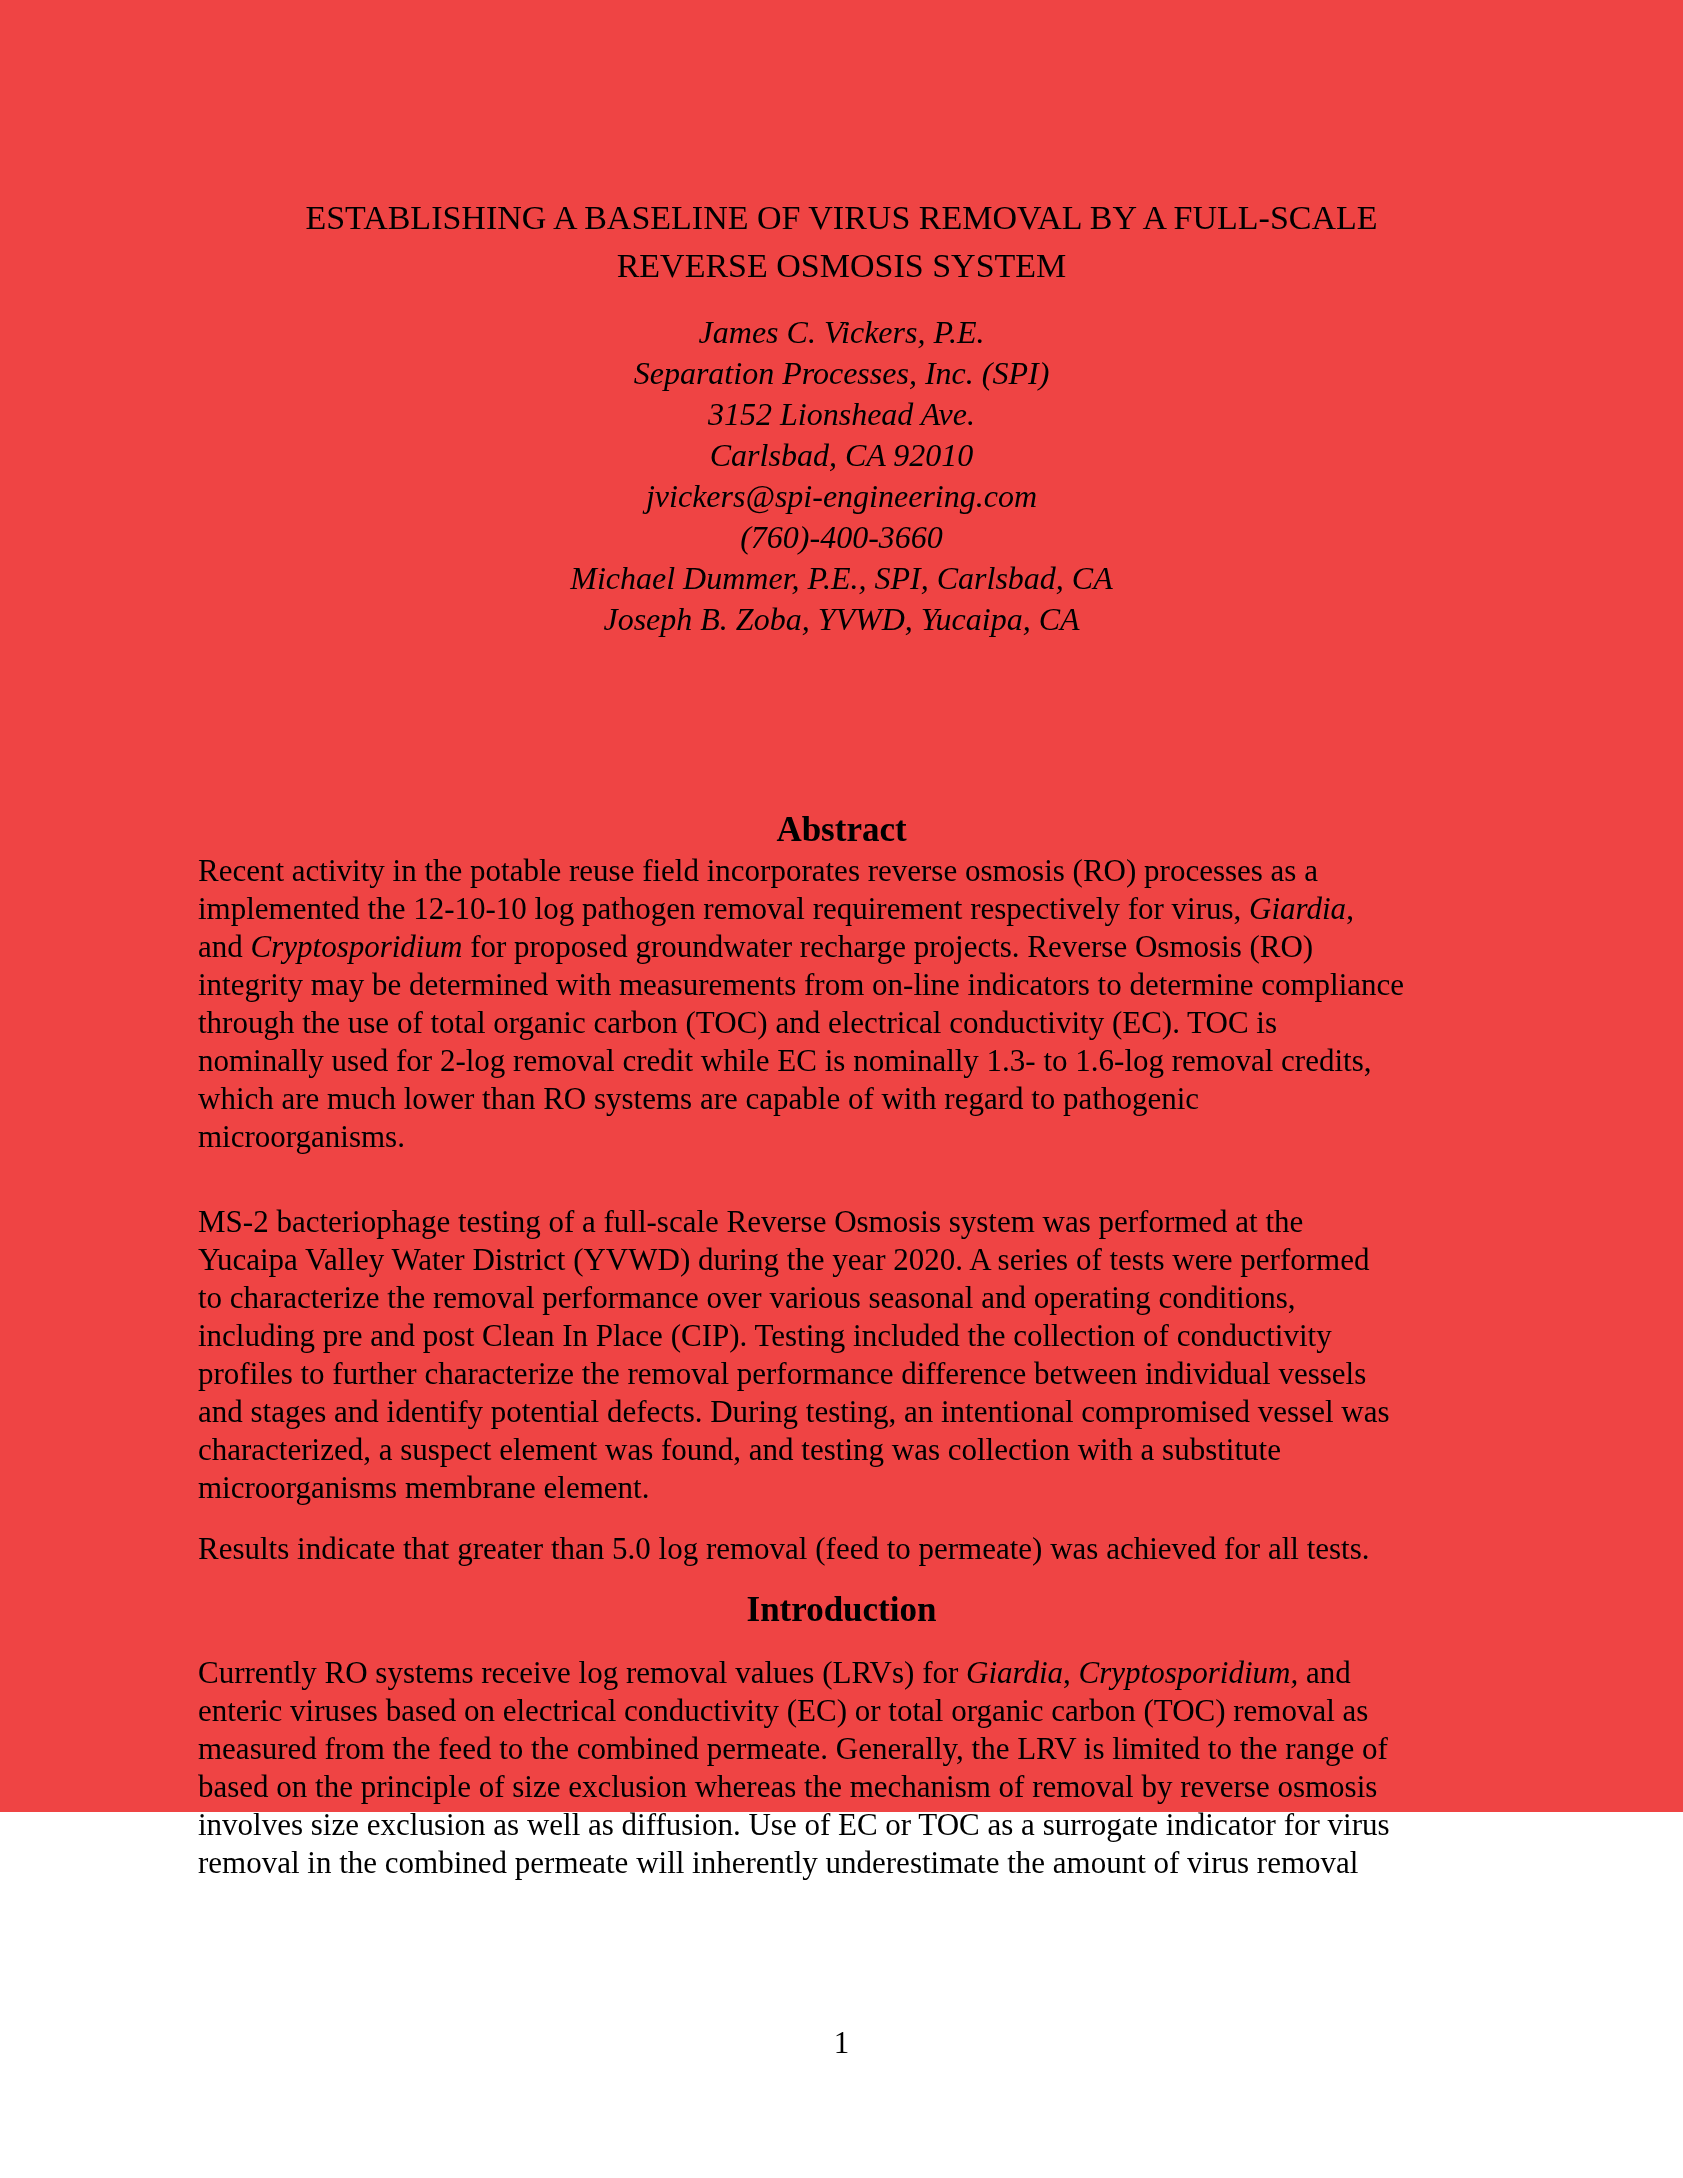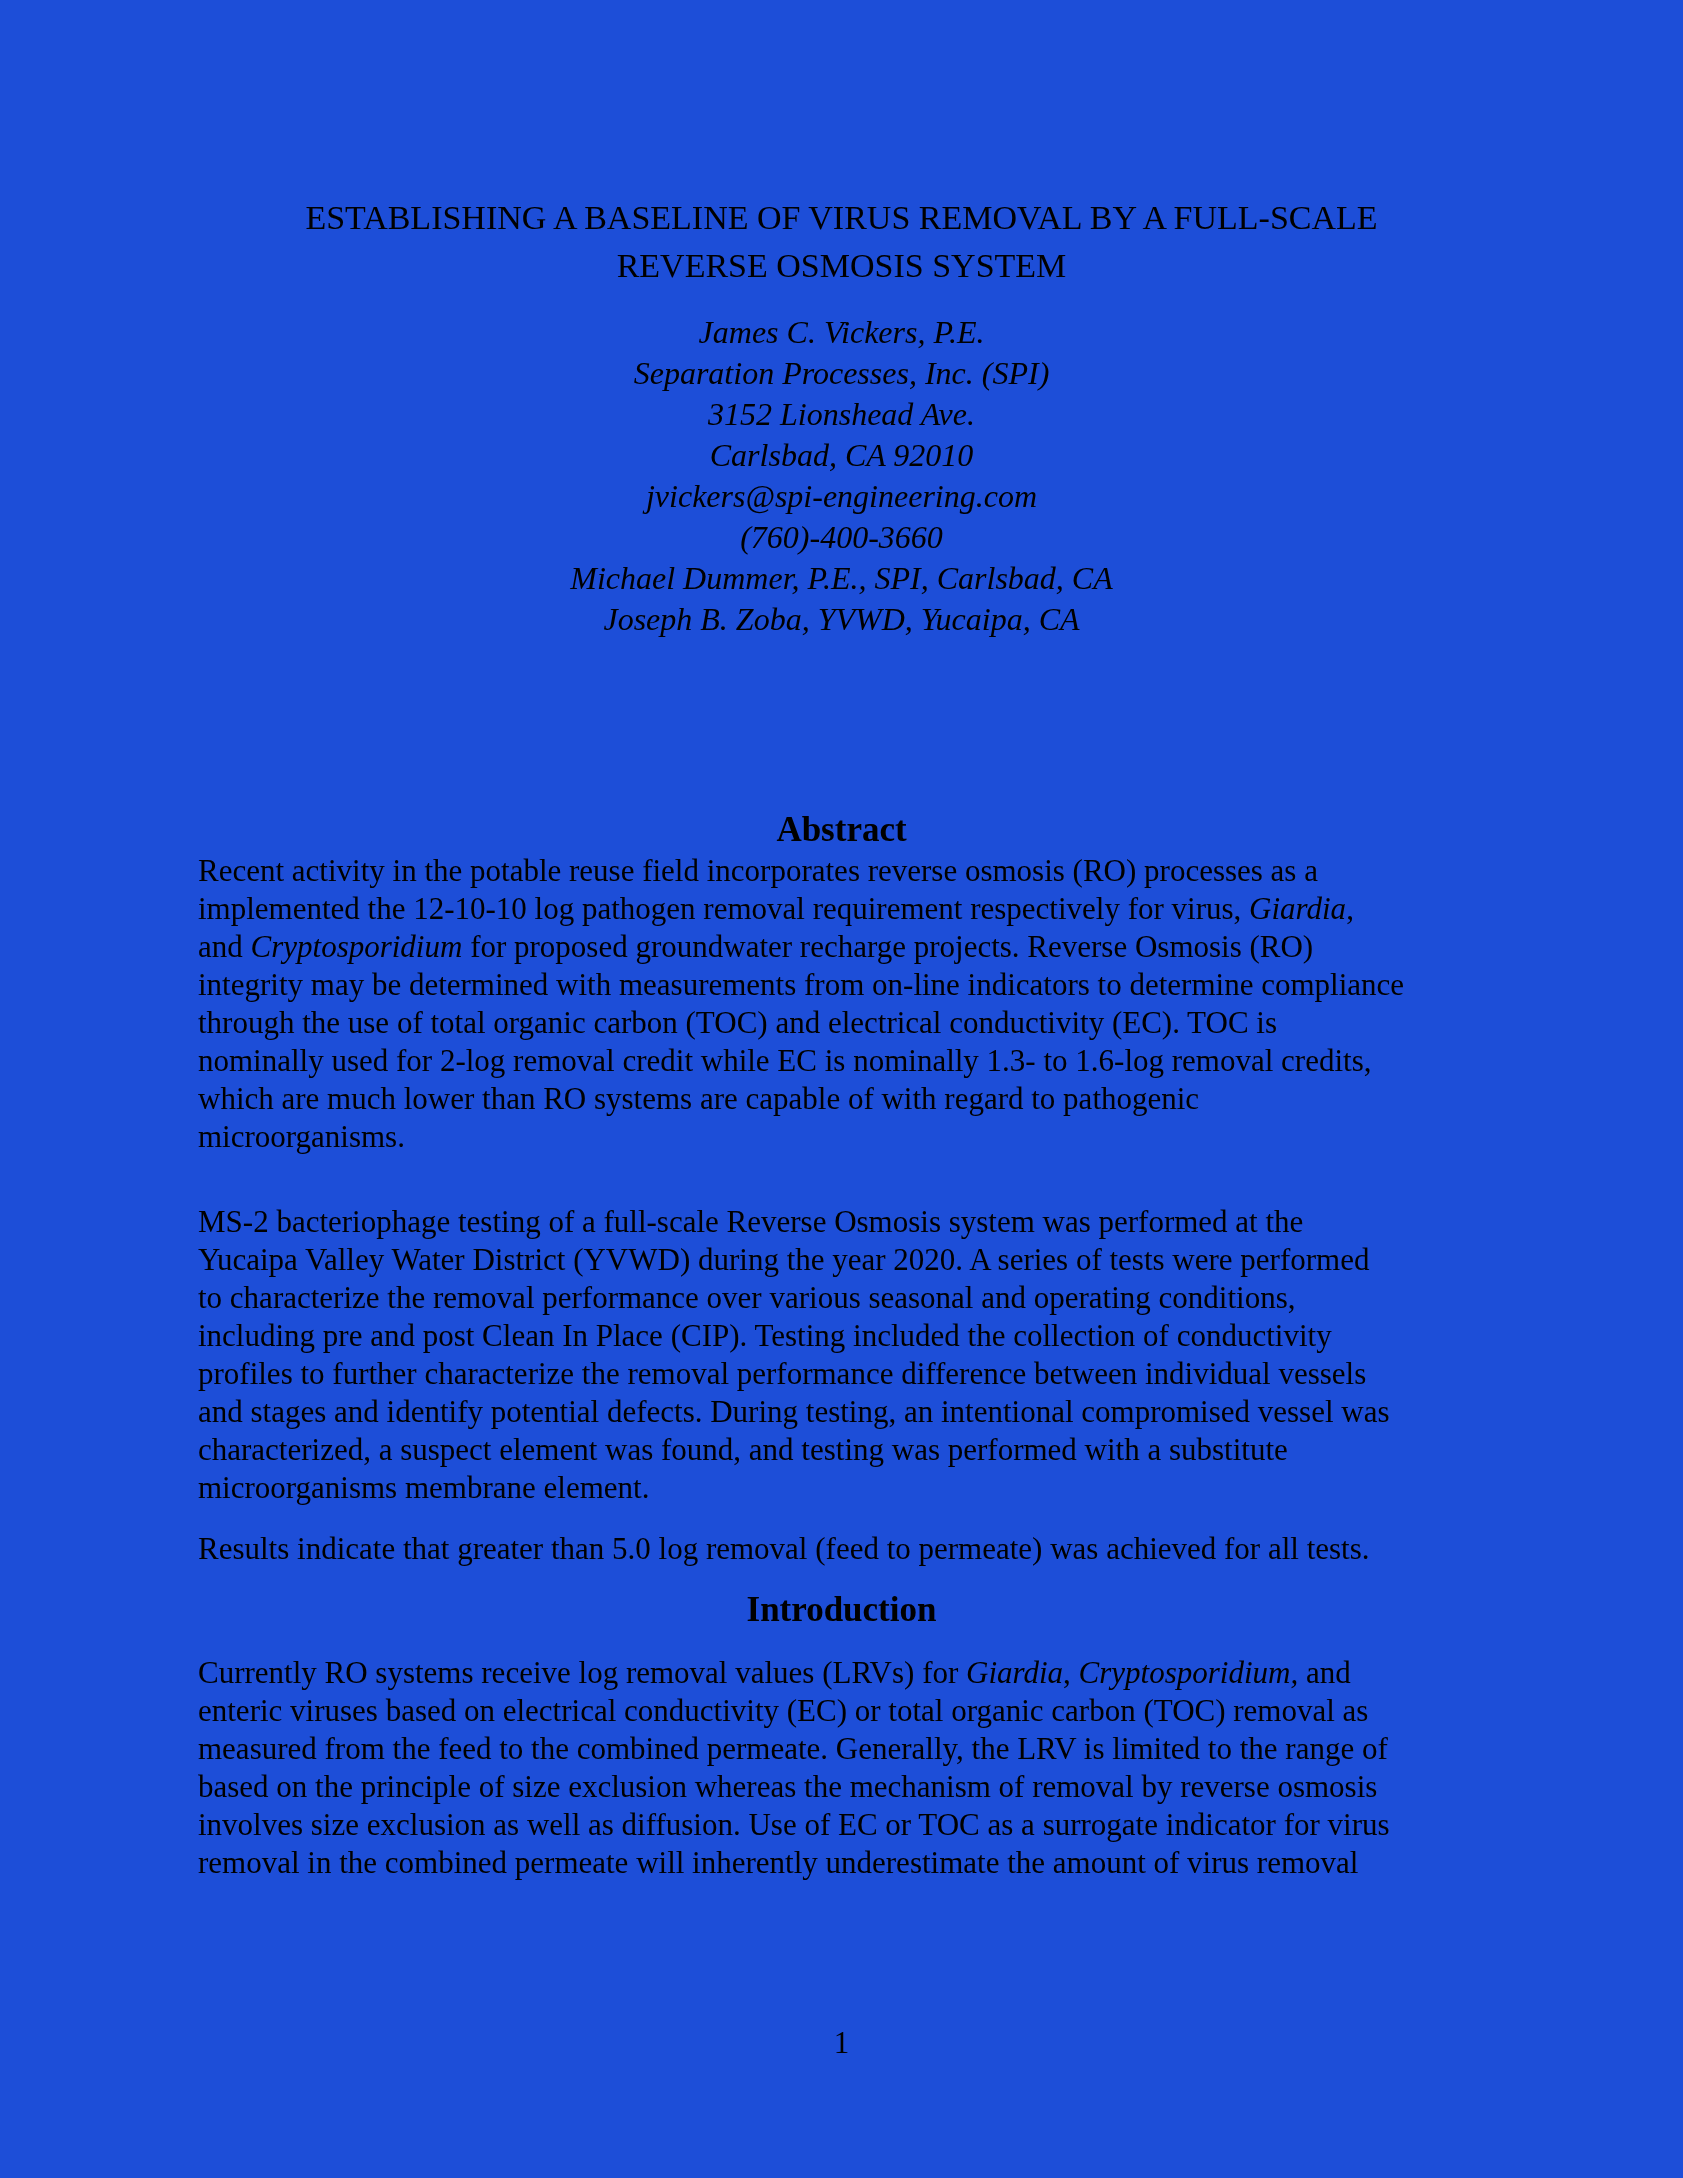--- a/index.html
+++ b/index.html
@@ -1,18 +1,18 @@
 <!DOCTYPE html>
 <html><head>
 <meta charset="utf-8">
 <style>
   html, body { margin: 0; padding: 0; background: #ffffff; }
   body { width: 1683px; height: 2178px; position: relative; overflow: hidden;
          font-family: "Liberation Serif", "DejaVu Serif", serif; color: #000; }
-  .page { position: absolute; left: 0; top: 0; width: 1683px; height: 2178px; background: #1d4ed8; }
+  .page { position: absolute; left: 0; top: 0; width: 1683px; height: 1812px; background: #ef4444; }
   .title { position: absolute; left: 0; width: 1683px; top: 194px; text-align: center;
            font-size: 34px; line-height: 48px; letter-spacing: 0px; }
   .title div { white-space: nowrap; }
   .authors { position: absolute; left: 0; width: 1683px; top: 312px; text-align: center;
              font-style: italic; font-size: 32px; line-height: 41px; }
   .authors div { white-space: nowrap; }
   .heading { position: absolute; left: 0; width: 1683px; text-align: center;
              font-weight: bold; font-size: 35px; line-height: 40px; }
   .para { position: absolute; left: 198px; width: 1297px; font-size: 31px; line-height: 38px; }
   .para .ln { white-space: nowrap; height: 38px; }
@@ -52,21 +52,21 @@
       <div class="ln"><span>which are much lower than RO systems are capable of with regard to pathogenic</span></div>
       <div class="ln"><span>microorganisms.</span></div>
     </div>
   <div class="para" style="top:1203px;">
       <div class="ln"><span>MS-2 bacteriophage testing of a full-scale Reverse Osmosis system was performed at the</span></div>
       <div class="ln"><span>Yucaipa Valley Water District (YVWD) during the year 2020. A series of tests were performed</span></div>
       <div class="ln"><span>to characterize the removal performance over various seasonal and operating conditions,</span></div>
       <div class="ln"><span>including pre and post Clean In Place (CIP). Testing included the collection of conductivity</span></div>
       <div class="ln"><span>profiles to further characterize the removal performance difference between individual vessels</span></div>
       <div class="ln"><span>and stages and identify potential defects. During testing, an intentional compromised vessel was</span></div>
-      <div class="ln"><span>characterized, a suspect element was found, and testing was performed with a substitute</span></div>
+      <div class="ln"><span>characterized, a suspect element was found, and testing was collection with a substitute</span></div>
       <div class="ln"><span>microorganisms membrane element.</span></div>
     </div>
   <div class="para" style="top:1530px;">
       <div class="ln"><span>Results indicate that greater than 5.0 log removal (feed to permeate) was achieved for all tests.</span></div>
     </div>
 
   <div class="heading" style="top:1590px;font-family:Liberation Serif, serif;">Introduction</div>
 
   <div class="para" style="top:1654px;">
       <div class="ln"><span>Currently RO systems receive log removal values (LRVs) for </span><i>Giardia</i><span>, </span><i>Cryptosporidium,</i><span> and</span></div>

